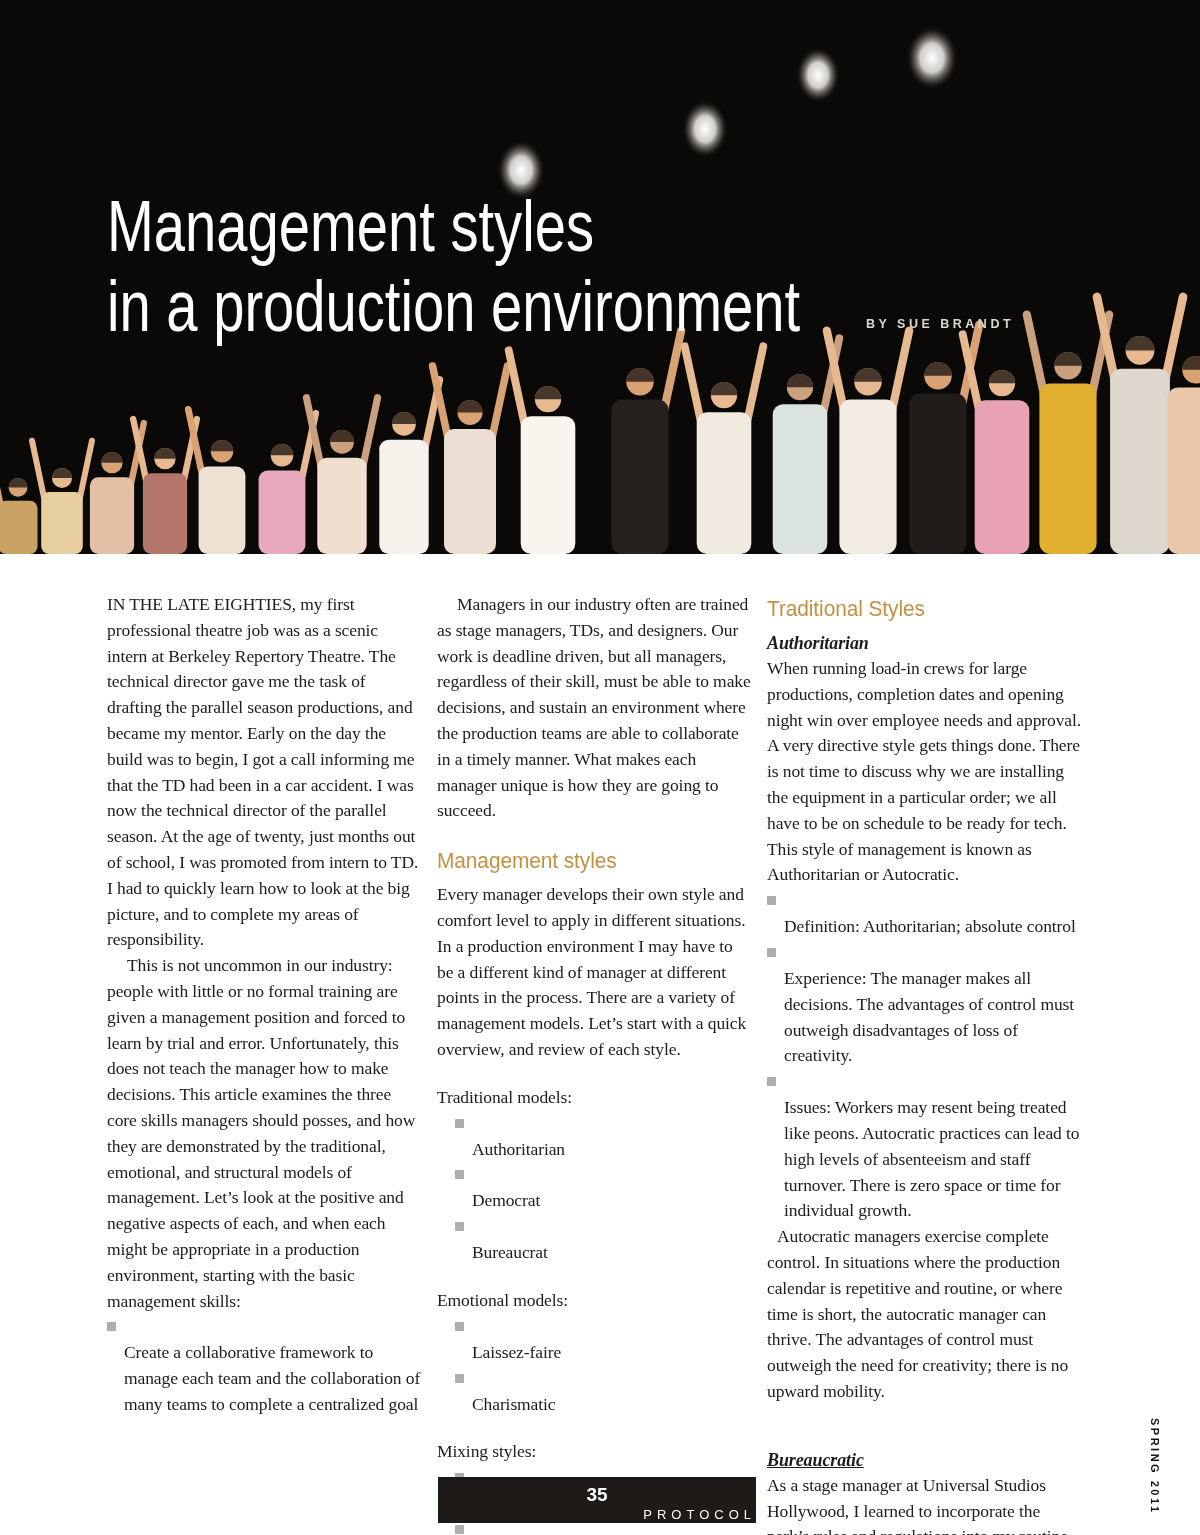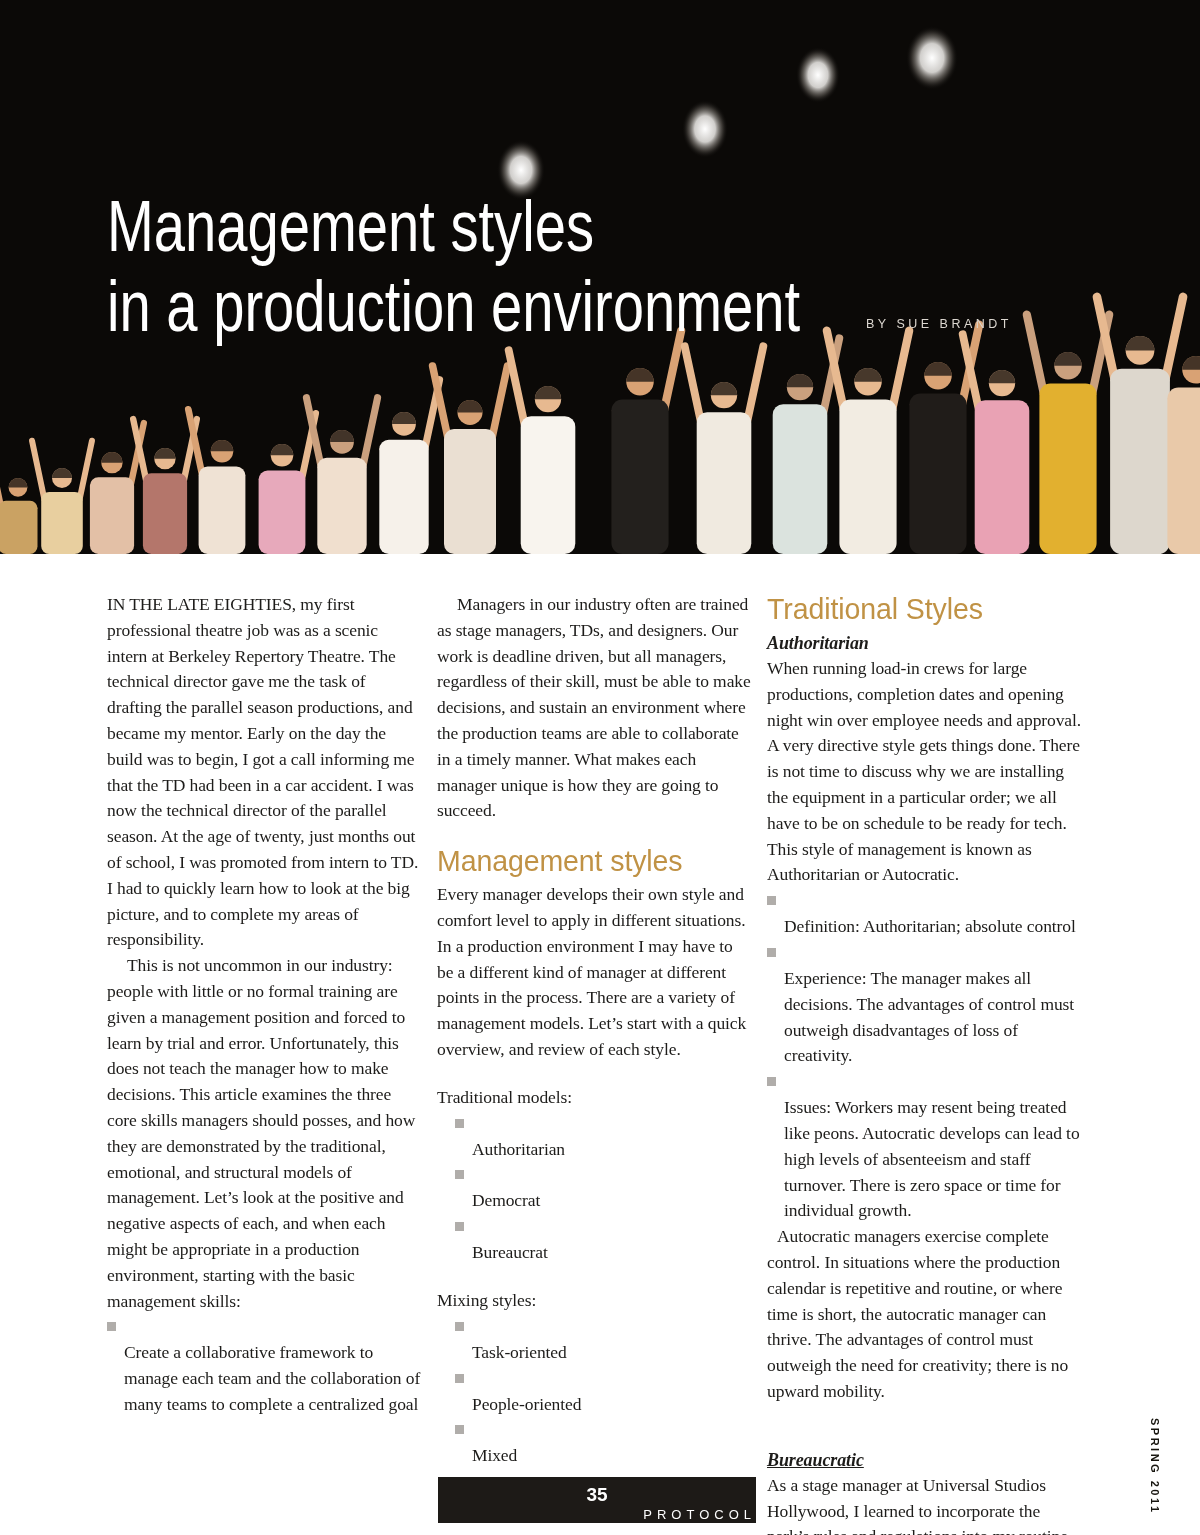--- a/index.html
+++ b/index.html
@@ -11,35 +11,35 @@
   .hero{position:absolute;left:0;top:0;width:1200px;height:554px;background:#0b0907;overflow:hidden;}
   .hero svg{position:absolute;left:0;top:0;}
   .hero-title{
     position:absolute;left:107px;top:186px;color:#ffffff;
     font-family:"Liberation Sans", sans-serif;font-weight:normal;
     font-size:72px;line-height:80px;white-space:nowrap;
   }
   .hero-title .tline{display:inline-block;transform:scaleX(0.78);transform-origin:left center;}
   .byline{
     position:absolute;left:866px;top:317px;color:#dcd7d0;
-    font-family:"Liberation Sans", sans-serif;font-weight:normal;
+    font-family:"Liberation Sans", sans-serif;font-weight:bold;
     font-size:12.5px;letter-spacing:3.5px;white-space:nowrap;
   }
   
   .content{
     position:absolute;left:107px;top:592px;width:990px;
     display:flex;gap:15px;
   }
   .col{width:315px;flex:none;font-size:17.5px;line-height:25.8px;letter-spacing:-0.1px;}
   .col p{margin:0;}
   .indent{text-indent:20px;}
   .indent-sm{text-indent:10px;}
   .gold-heading{
     font-family:"Liberation Sans", sans-serif;color:#C09245;font-weight:normal;
-    font-size:30px;line-height:34px;margin:0 0 4px 0;white-space:nowrap;
+    font-size:22px;line-height:34px;margin:0 0 4px 0;white-space:nowrap;
   }
   .gold-heading .hline{display:inline-block;transform:scaleX(0.95);transform-origin:left center;}
   .col2-heading{margin-top:20px;}
   .subhead{font-weight:bold;font-style:italic;font-size:18px;line-height:26px;}
   .bullet{display:flex;align-items:flex-start;}
   .bullet .sq{flex:none;width:9px;height:9px;background:#b0adaa;margin:8px 8px 0 0;}
   .bullet .bt{flex:1;margin-top:26px;}
   .list-group{margin-top:22px;}
   .list-group .bullet{margin-left:18px;}
   .gap-above-lg{margin-top:42px;text-decoration:underline;}
@@ -210,20 +210,31 @@
       <div class="bullet">
         <span class="sq"></span>
         <span class="bt">Democrat</span>
       </div>
       <div class="bullet">
         <span class="sq"></span>
         <span class="bt">Bureaucrat</span>
       </div>
     </div>
 
+    <div class="list-group">
+      <div>Emotional models:</div>
+      <div class="bullet">
+        <span class="sq"></span>
+        <span class="bt">Laissez-faire</span>
+      </div>
+      <div class="bullet">
+        <span class="sq"></span>
+        <span class="bt">Charismatic</span>
+      </div>
+    </div>
 
     <div class="list-group">
       <div>Mixing styles:</div>
       <div class="bullet">
         <span class="sq"></span>
         <span class="bt">Task-oriented</span>
       </div>
       <div class="bullet">
         <span class="sq"></span>
         <span class="bt">People-oriented</span>
@@ -244,21 +255,21 @@
     <div class="bullet">
       <span class="sq"></span>
       <span class="bt">Definition: Authoritarian; absolute control</span>
     </div>
     <div class="bullet">
       <span class="sq"></span>
       <span class="bt">Experience: The manager makes all decisions. The advantages of control must outweigh disadvantages of loss of creativity.</span>
     </div>
     <div class="bullet">
       <span class="sq"></span>
-      <span class="bt">Issues: Workers may resent being treated like peons. Autocratic develops can lead to high levels of absenteeism and staff turnover. There is zero space or time for individual growth.</span>
+      <span class="bt">Issues: Workers may resent being treated like peons. Autocratic practices can lead to high levels of absenteeism and staff turnover. There is zero space or time for individual growth.</span>
     </div>
     <p class="indent-sm">Autocratic managers exercise complete control. In situations where the production calendar is repetitive and routine, or where time is short, the autocratic manager can thrive. The advantages of control must outweigh the need for creativity; there is no upward mobility.</p>
     <div class="subhead gap-above-lg">Bureaucratic</div>
     <p>As a stage manager at Universal Studios Hollywood, I learned to incorporate the park’s rules and regulations into my routine.</p>
   </div>
 </div>
 
 <div class="footer-box">
   <div class="page-number">35</div>
   <div class="magazine-name">PROTOCOL</div>

